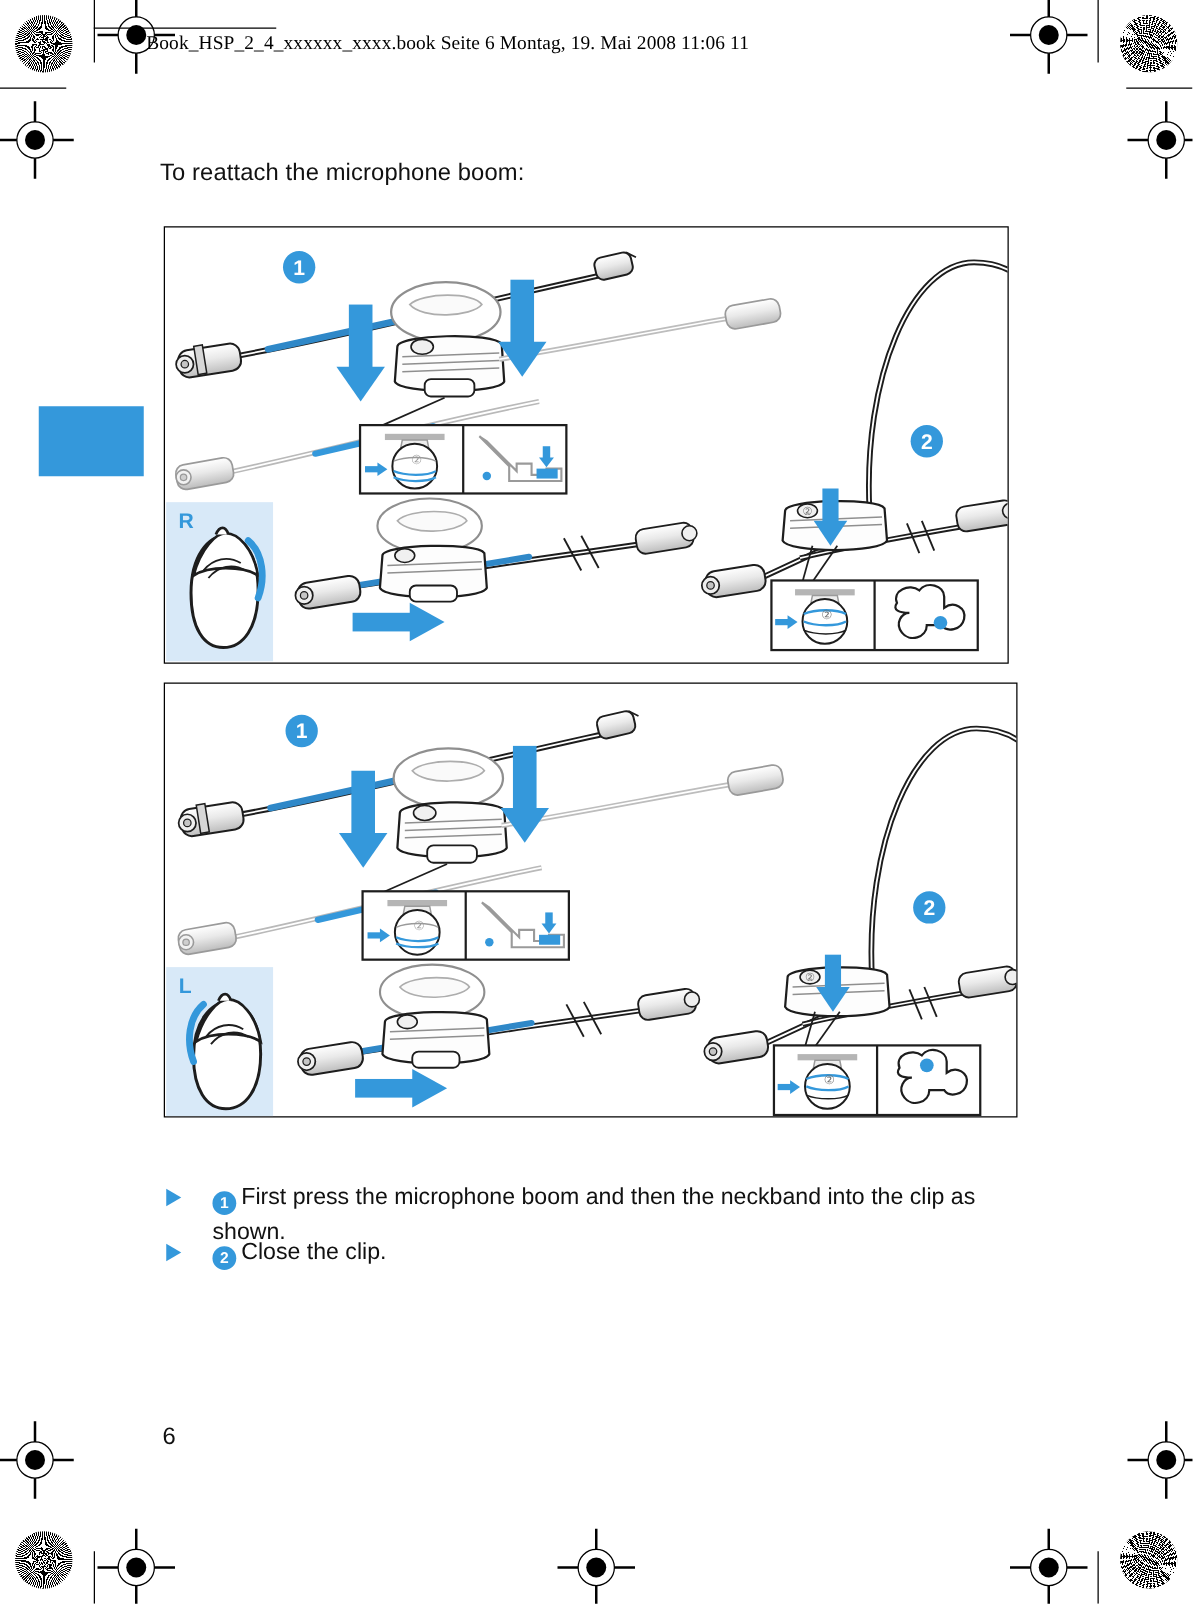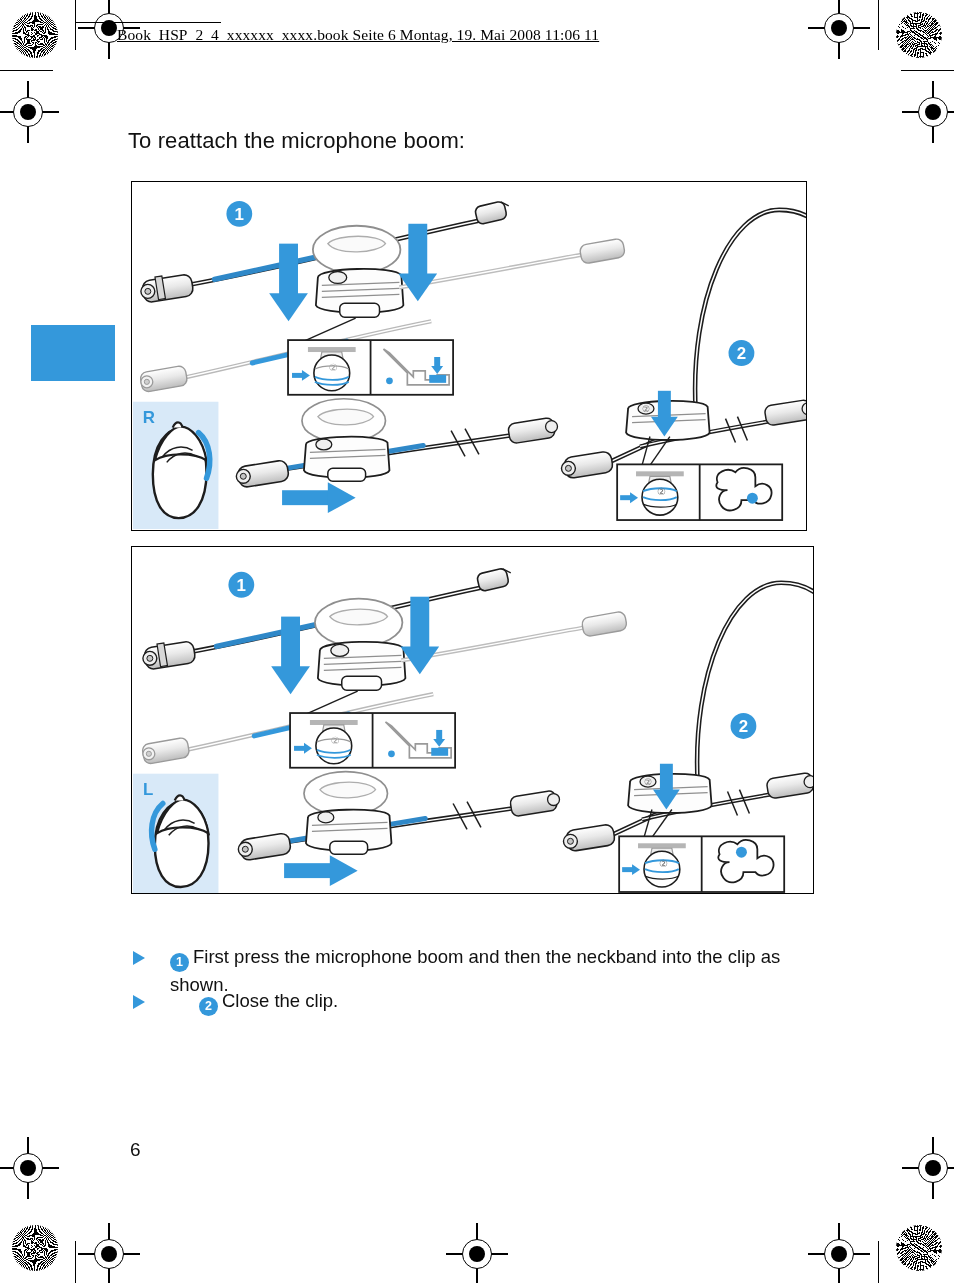--- a/index.html
+++ b/index.html
@@ -26,42 +26,42 @@
   .reg-target .dot{ position:absolute; left:14px; top:14px; width:16px; height:16px;
     border-radius:50%; background:#000; }
   .reg-target .hl{ position:absolute; left:-9px; top:21.3px; width:62px; height:1.4px; background:#000; }
   .reg-target .vl{ position:absolute; top:-9px; left:21.3px; height:62px; width:1.4px; background:#000; }
   .trim{ position:absolute; background:#000; }
 
   
   .hdr-text{
     position:absolute; left:117px; top:26px;
     font-family:"Liberation Serif", serif; font-size:15.5px; letter-spacing:.1px;
-    white-space:nowrap; color:#000;text-decoration:underline;
+    white-space:nowrap; color:#000;
   }
 
   
   .index-tab{ position:absolute; left:31px; top:325px; width:84px; height:56px; background:#3498db; }
 
   
   .page-title{
-    position:absolute; left:128px; top:128px; font-size:22px; color:#111;
+    position:absolute; left:128px; top:128px; font-size:19px; color:#111;
     letter-spacing:.1px;
   }
 
   .panel{ position:absolute; border:1.6px solid #000; background:#fff; }
   #panel-1{ left:131px; top:181px; width:676px; height:350px; }
   #panel-2{ left:131px; top:546px; width:683px; height:348px; }
 
   .fig{ position:absolute; left:0; top:0; width:100%; height:100%; }
 
   
   .instr{ position:absolute; left:133px; width:672px; }
   #instr-1{ top:924px;margin-top:20px; }
-  #instr-2{ top:988px;padding-left:29px; }
+  #instr-2{ top:988px; }
   .tri{ position:absolute; left:0; top:7px; width:0; height:0;
     border-left:12px solid #3498db; border-top:7px solid transparent; border-bottom:7px solid transparent; }
   .badge{
     display:inline-block; width:19px; height:19px; border-radius:50%;
     background:#3498db; color:#fff; font-size:12.5px; font-weight:bold;
     text-align:center; line-height:19px; vertical-align:-3px; margin-right:4px;
   }
   .instr-body{ margin-left:37px; font-size:18.5px; line-height:1.45; color:#111; }
   .just{ text-align:justify; }
   .just::after{ content:""; display:inline-block; width:100%; }

